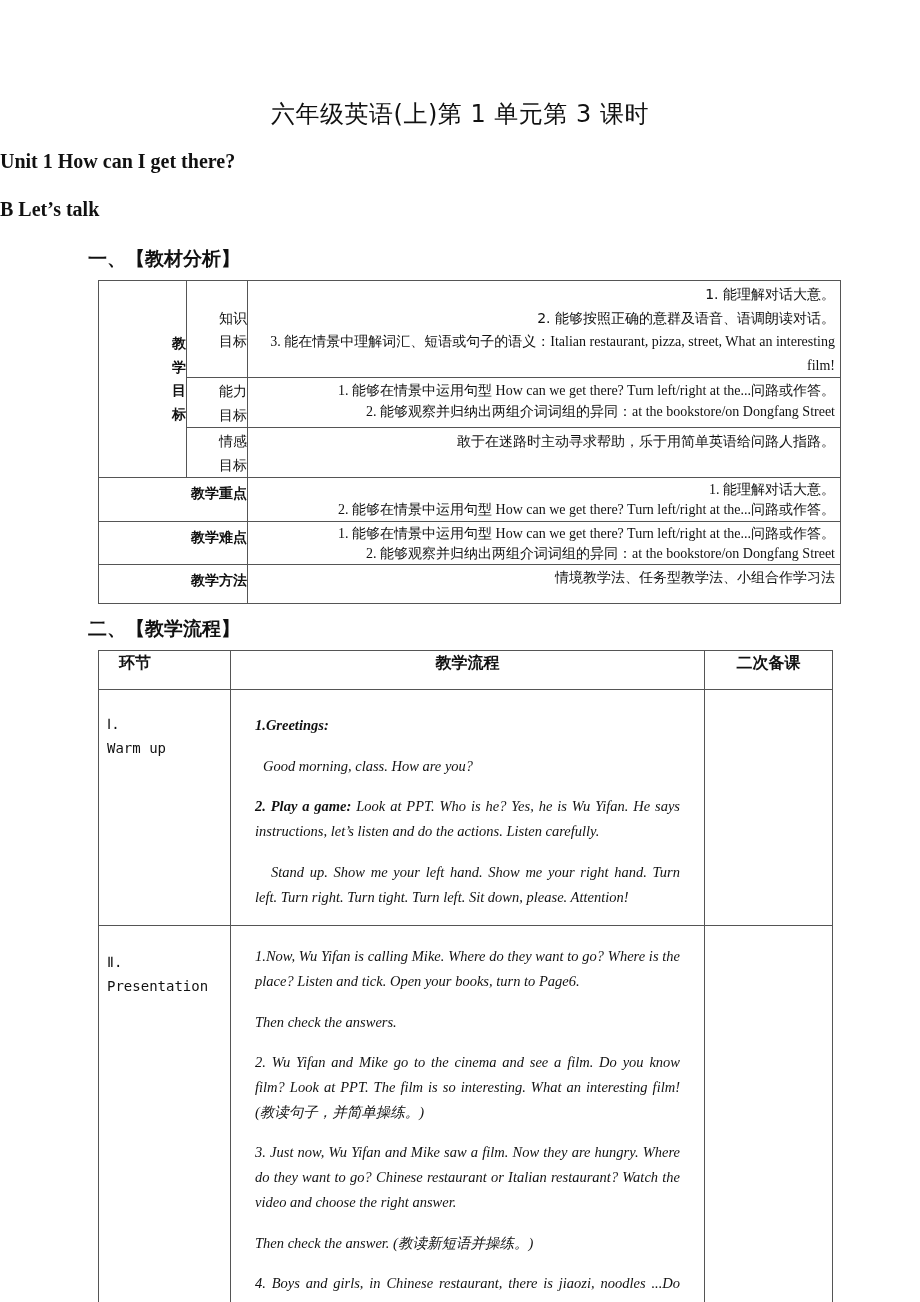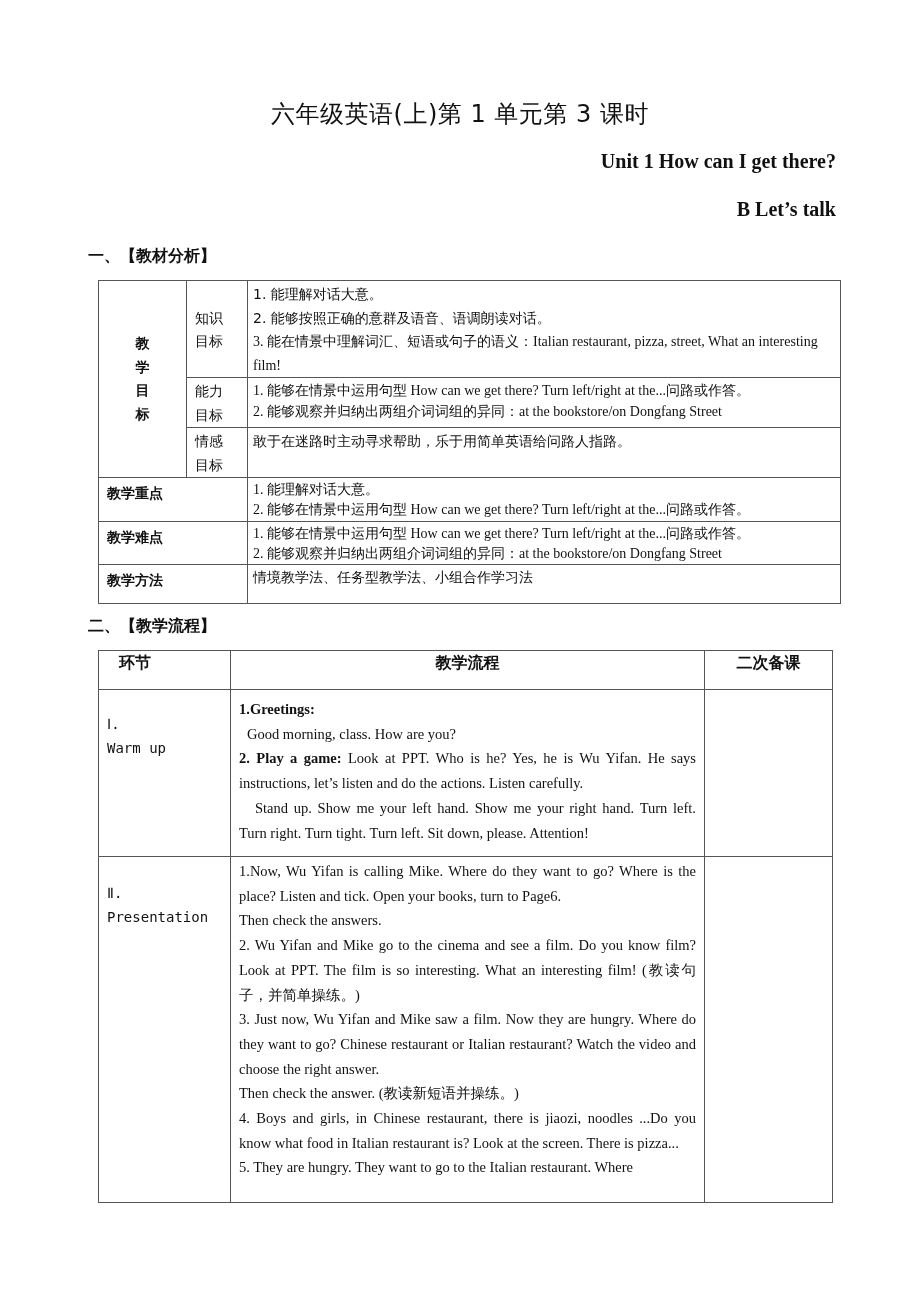--- a/index.html
+++ b/index.html
@@ -5,31 +5,31 @@
     html, body { margin: 0; padding: 0; background: #ffffff; }
     body {
       width: 920px; height: 1302px; position: relative; overflow: hidden;
       font-family: "Liberation Serif", "DejaVu Serif", serif; color: #111;
     }
     .title-cn {
       position: absolute; top: 98px; left: 0; width: 920px; text-align: center;
       font-family: "DejaVu Sans", sans-serif; font-size: 24px; letter-spacing: 0.5px;
     }
     .title-en {
-      position: absolute; left: 0; width: 836px; text-align: right;
+      position: absolute; left: 0; width: 836px; text-align: left;
       font-family: "Liberation Serif", serif; font-weight: bold; font-size: 20px;
     }
     .section-head {
       position: absolute; left: 88px; font-family: "DejaVu Sans", sans-serif;
-      font-weight: bold; font-size: 16px;
+      font-weight: bold; font-size: 19px;
     }
     table { border-collapse: collapse; position: absolute; table-layout: fixed; }
     td, th { border: 1px solid #555; vertical-align: top; padding: 0; }
     .t1 { left: 98px; top: 280px; width: 742px; }
-    .t1 td { font-size: 14px; line-height: 23.5px; }
+    .t1 td { font-size: 14px; line-height: 23.5px; text-align: right; }
     .t1 .content { padding: 2px 5px 0 5px; }
     .cn { font-family: "DejaVu Sans", sans-serif; }
     .vert-label {
       text-align: center; vertical-align: middle; font-family: "DejaVu Sans", sans-serif;
       font-weight: bold; font-size: 16px; line-height: 24px;
     }
     .sub-label {
       font-family: Liberation Serif, serif; font-size: 14px; line-height: 24px;
       padding: 2px 0 0 8px !important; vertical-align: middle;
     }
@@ -42,21 +42,21 @@
       font-family: Liberation Mono, monospace; font-weight: bold; font-size: 16px;
       height: 36px; vertical-align: top; padding-top: 2px;
     }
     .t2 .stage {
       font-family: "DejaVu Sans Mono", monospace; font-size: 14px; line-height: 24px;
       padding: 22px 0 0 8px;
     }
     .t2 .activity {
       font-size: 14.5px; line-height: 24.7px; padding: 7px 8px 0 8px; text-align: justify;
     }
-    .t2 .activity p { margin: 0; }
+    .t2 .activity p { margin: 16px; font-style: italic; }
     .indent { text-indent: 8px; }
   </style>
 </head>
 <body>
 
 <div class="title-cn">六年级英语(上)第 1 单元第 3 课时</div>
 <div class="title-en" style="top:150px;">Unit 1 How can I get there?</div>
 <div class="title-en" style="top:198px;">B Let’s talk</div>
 
 <div class="section-head" style="top:246px;">一、【教材分析】</div>

